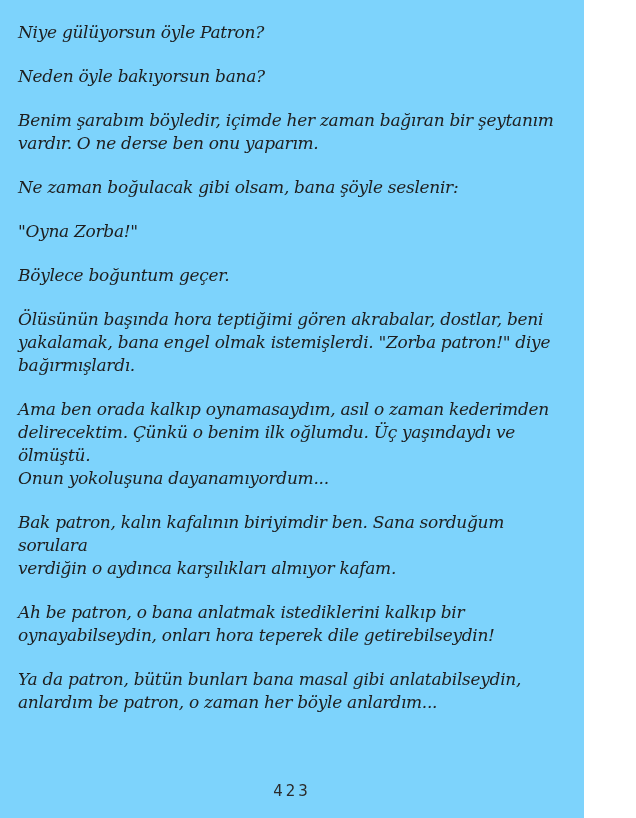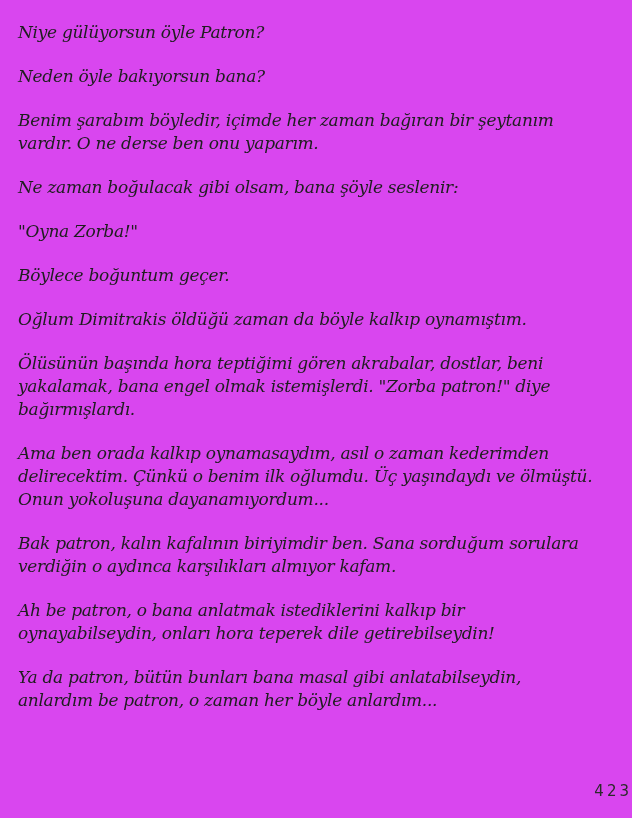--- a/index.html
+++ b/index.html
@@ -2,43 +2,43 @@
 <html><head>
 <meta charset="utf-8">
 <style>
   html, body {
     margin: 0;
     padding: 0;
     background: #ffffff;
   }
   .book-page {
     position: relative;
-    width: 632px;
+    width: 584px;
     height: 818px;
-    background: #d946ef;
+    background: #7dd3fc;
     box-sizing: border-box;
     padding: 21px 14px 0 18px;
     overflow: hidden;
     font-family: "DejaVu Serif", "Liberation Serif", serif;
     font-style: italic;
     color: #1e1e1e;
   }
   .text-block p {
     margin: 0 0 21px 0;
     font-size: 17px;
     line-height: 23px;
     letter-spacing: -0.3px;
     white-space: pre-line;
   }
   .page-footer {
     position: absolute;
     left: 0;
     bottom: 18px;
     width: 100%;
-    text-align: right;
+    text-align: center;
   }
   .page-number {
     font-family: "DejaVu Sans", "Liberation Sans", sans-serif;
     font-style: normal;
     font-size: 15px;
     letter-spacing: 3px;
     color: #2b2b2b;
   }
 </style>
 </head>
@@ -46,21 +46,20 @@
 
 <div class="book-page">
   <main class="text-block">
     <p>Niye gülüyorsun öyle Patron?</p>
     <p>Neden öyle bakıyorsun bana?</p>
     <p>Benim şarabım böyledir, içimde her zaman bağıran bir şeytanım
 vardır. O ne derse ben onu yaparım.</p>
     <p>Ne zaman boğulacak gibi olsam, bana şöyle seslenir:</p>
     <p>"Oyna Zorba!"</p>
     <p>Böylece boğuntum geçer.</p>
-    <p>Oğlum Dimitrakis öldüğü zaman da böyle kalkıp oynamıştım.</p>
     <p>Ölüsünün başında hora teptiğimi gören akrabalar, dostlar, beni
 yakalamak, bana engel olmak istemişlerdi. "Zorba patron!" diye
 bağırmışlardı.</p>
     <p>Ama ben orada kalkıp oynamasaydım, asıl o zaman kederimden
 delirecektim. Çünkü o benim ilk oğlumdu. Üç yaşındaydı ve ölmüştü.
 Onun yokoluşuna dayanamıyordum...</p>
     <p>Bak patron, kalın kafalının biriyimdir ben. Sana sorduğum sorulara
 verdiğin o aydınca karşılıkları almıyor kafam.</p>
     <p>Ah be patron, o bana anlatmak istediklerini kalkıp bir
 oynayabilseydin, onları hora teperek dile getirebilseydin!</p>

